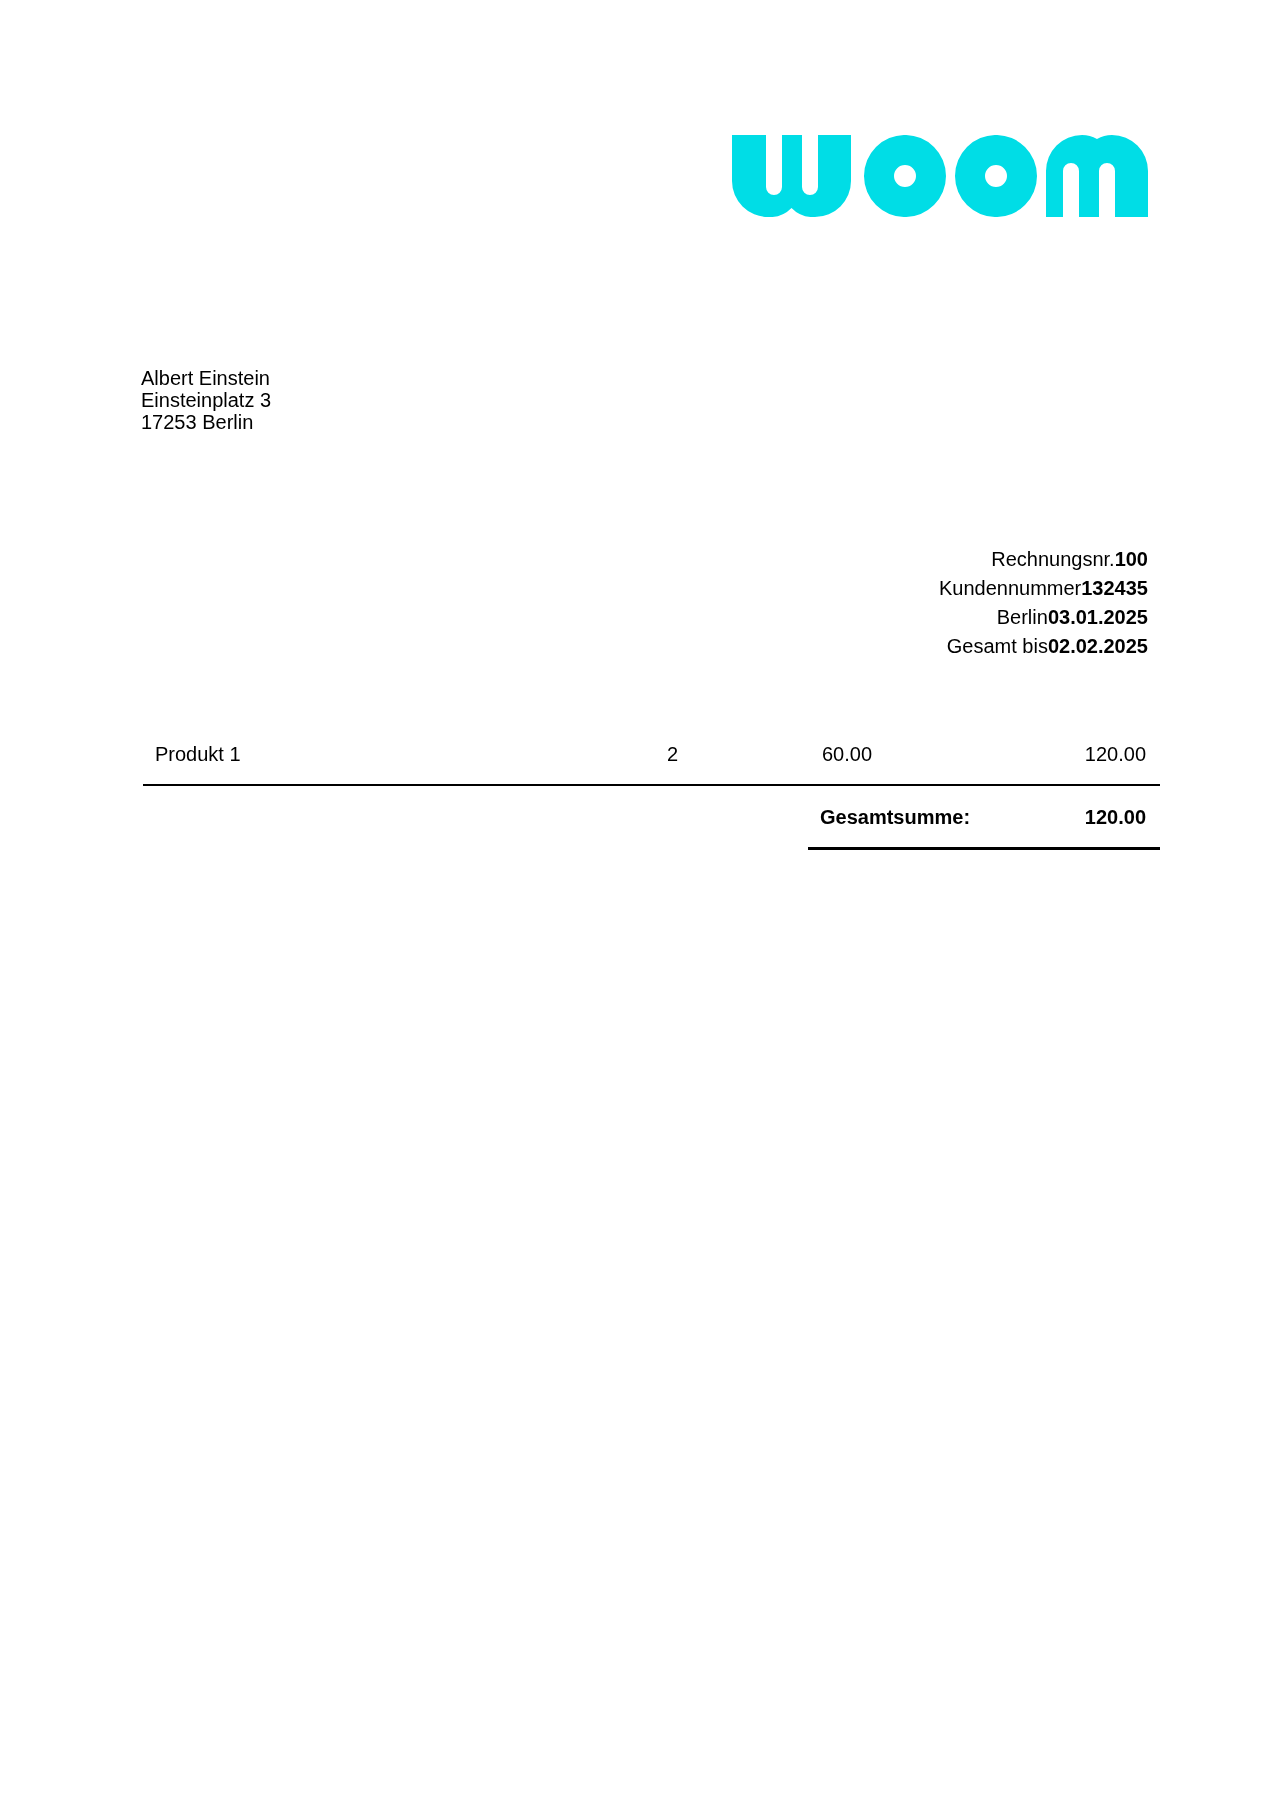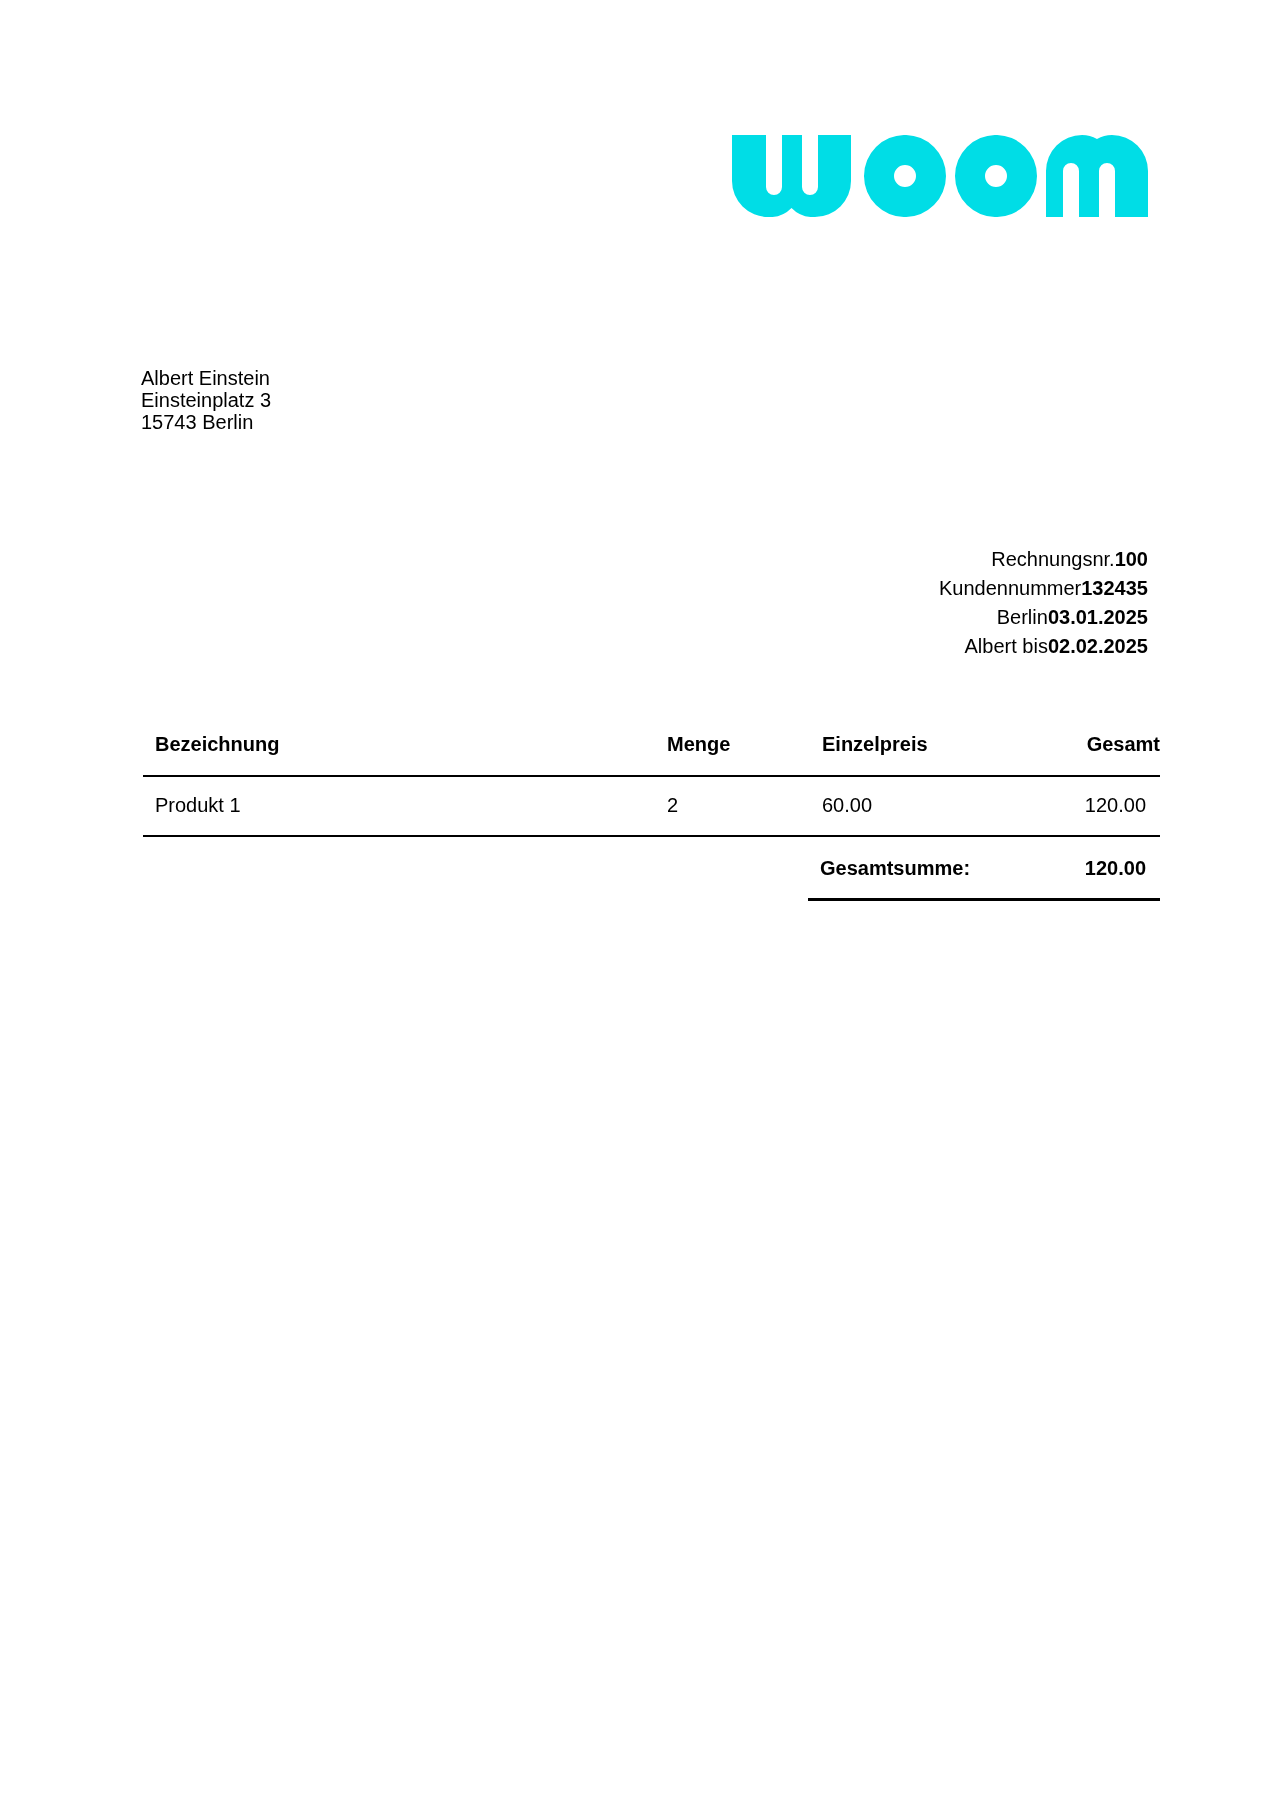--- a/index.html
+++ b/index.html
@@ -133,49 +133,43 @@
         <path fill-rule="evenodd" d="M174 41 a41 41 0 1 1 -82 0 a41 41 0 1 1 82 0 Z M144 41 a11 11 0 1 0 -22 0 a11 11 0 1 0 22 0 Z" transform="translate(131,0)"></path>
 
         <path d="M314 82 V36 a36 36 0 0 1 36 -36 a30 30 0 0 1 15 4 a30 30 0 0 1 15 -4 a36 36 0 0 1 36 36 V82 H383 V36 a8 8 0 0 0 -16 0 V82 H347 V36 a8 8 0 0 0 -16 0 V82 Z"></path>
       </g>
     </svg>
   </div>
 
   <div class="address">
     <div>Albert Einstein</div>
     <div>Einsteinplatz 3</div>
-    <div>15743 Berlin</div>
+    <div>17253 Berlin</div>
   </div>
 
   <div class="meta">
     <div class="meta-row">
       <span>Rechnungsnr.</span>
       <span class="meta-value">100</span>
     </div>
     <div class="meta-row">
       <span>Kundennummer</span>
       <span class="meta-value">132435</span>
     </div>
     <div class="meta-row">
       <span>Berlin</span>
       <span class="meta-value">03.01.2025</span>
     </div>
     <div class="meta-row">
-      <span>Albert bis</span>
+      <span>Gesamt bis</span>
       <span class="meta-value">02.02.2025</span>
     </div>
   </div>
 
   <div class="items">
-    <div class="t-row t-head">
-      <span class="c-name">Bezeichnung</span>
-      <span class="c-qty">Menge</span>
-      <span class="c-unit">Einzelpreis</span>
-      <span class="c-total-h">Gesamt</span>
-    </div>
     <div class="t-row t-body">
       <span class="c-name">Produkt 1</span>
       <span class="c-qty">2</span>
       <span class="c-unit">60.00</span>
       <span class="c-total">120.00</span>
     </div>
     <div class="sum-wrap">
       <div class="sum">
         <span class="sum-label">Gesamtsumme:</span>
         <span class="sum-value">120.00</span>

